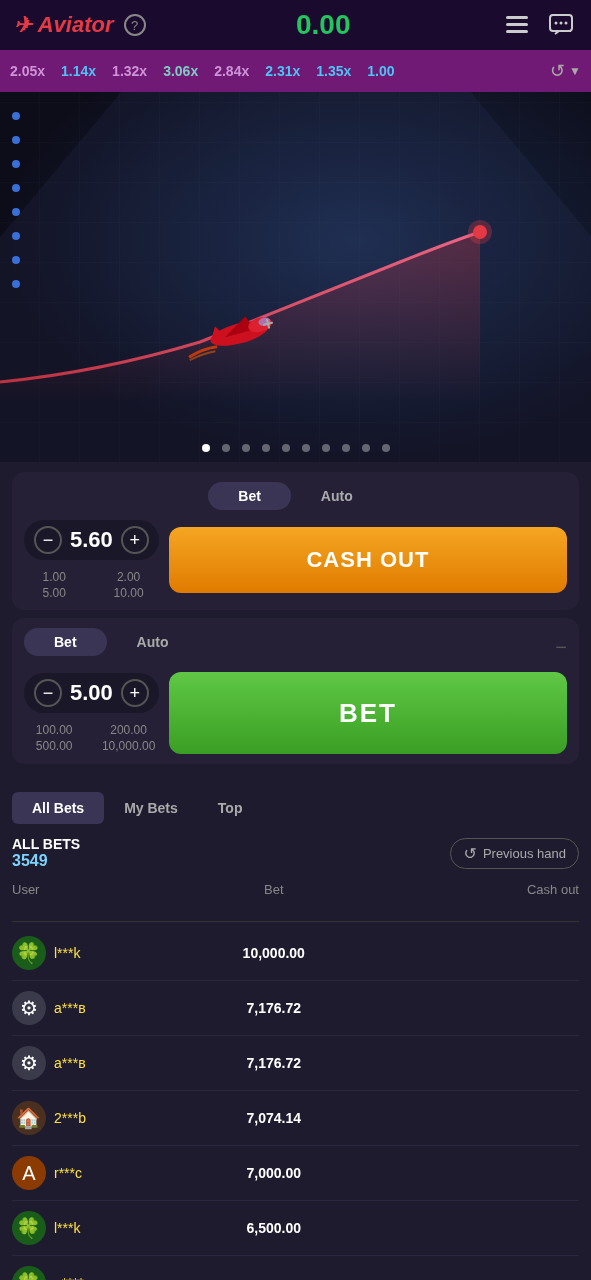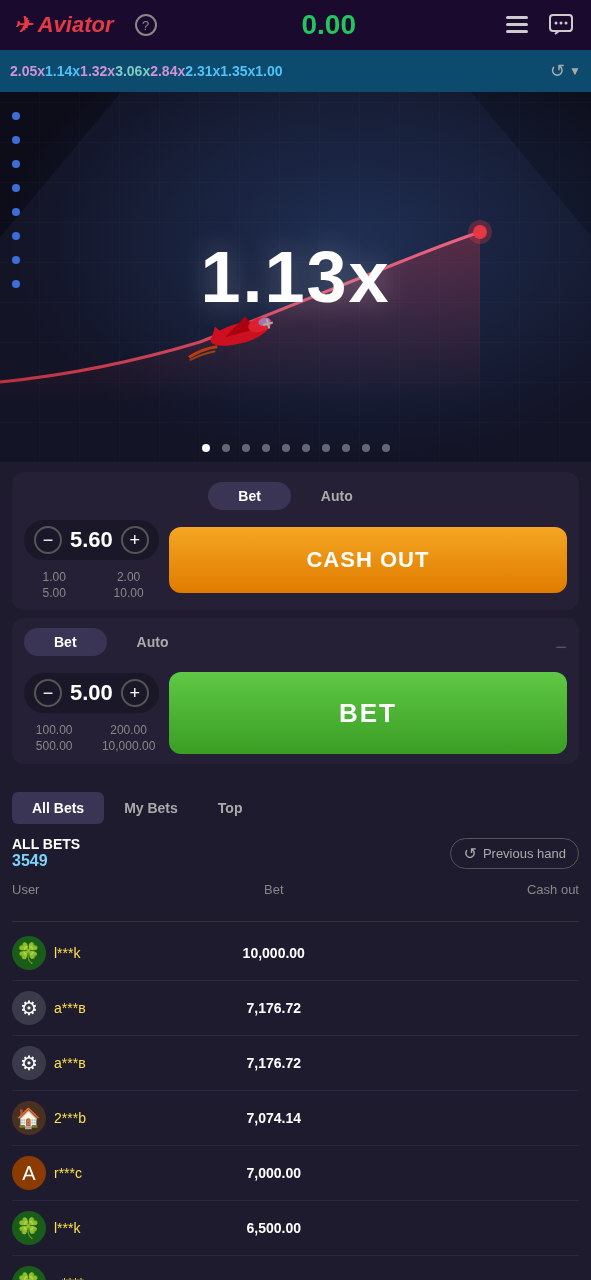--- a/index.html
+++ b/index.html
@@ -17,21 +17,21 @@
       display: flex;
       align-items: center;
       justify-content: space-between;
       background: #1a0a2e;
       padding: 8px 14px;
       height: 50px;
     }
     .header-left {
       display: flex;
       align-items: center;
-      gap: 21px;
+      gap: 10px;
     }
     .logo {
       font-size: 22px;
       font-weight: bold;
       font-style: italic;
       color: #fff;
     }
     .logo span { color: #e63946; }
     .help-icon {
       width: 22px; height: 22px;
@@ -53,25 +53,25 @@
       gap: 12px;
     }
     .hamburger-icon, .chat-icon {
       width: 32px; height: 32px;
       display: flex; align-items: center; justify-content: center;
       cursor: pointer;
     }
 
     
     .multiplier-bar {
-      background: #0c4a6e;
+      background: #701a75;
       display: flex;
       align-items: center;
       padding: 6px 10px;
-      gap: 0;
+      gap: 16px;
       overflow: hidden;
       height: 42px;
     }
     .mult-item {
       font-size: 14px;
       font-weight: bold;
       padding: 3px 0;
       cursor: pointer;
     }
     .mult-blue { color: #4fc3f7; }
@@ -511,23 +511,20 @@
 
       <ellipse cx="82" cy="32" rx="12" ry="7" fill="#dd2030"></ellipse>
       <ellipse cx="87" cy="30" rx="6" ry="4" fill="#88aaff" opacity="0.6"></ellipse>
 
       <circle cx="90" cy="33" r="2" fill="#888"></circle>
       <line x1="90" y1="28" x2="90" y2="38" stroke="#aaa" stroke-width="2"></line>
       <line x1="85" y1="33" x2="95" y2="33" stroke="#aaa" stroke-width="2"></line>
     </svg>
   </div>
 
-  <div class="multiplier-display">
-    <span>1.13x</span>
-  </div>
 
   <div class="dots-row">
     <div class="dot active"></div>
     <div class="dot"></div>
     <div class="dot"></div>
     <div class="dot"></div>
     <div class="dot"></div>
     <div class="dot"></div>
     <div class="dot"></div>
     <div class="dot"></div>

